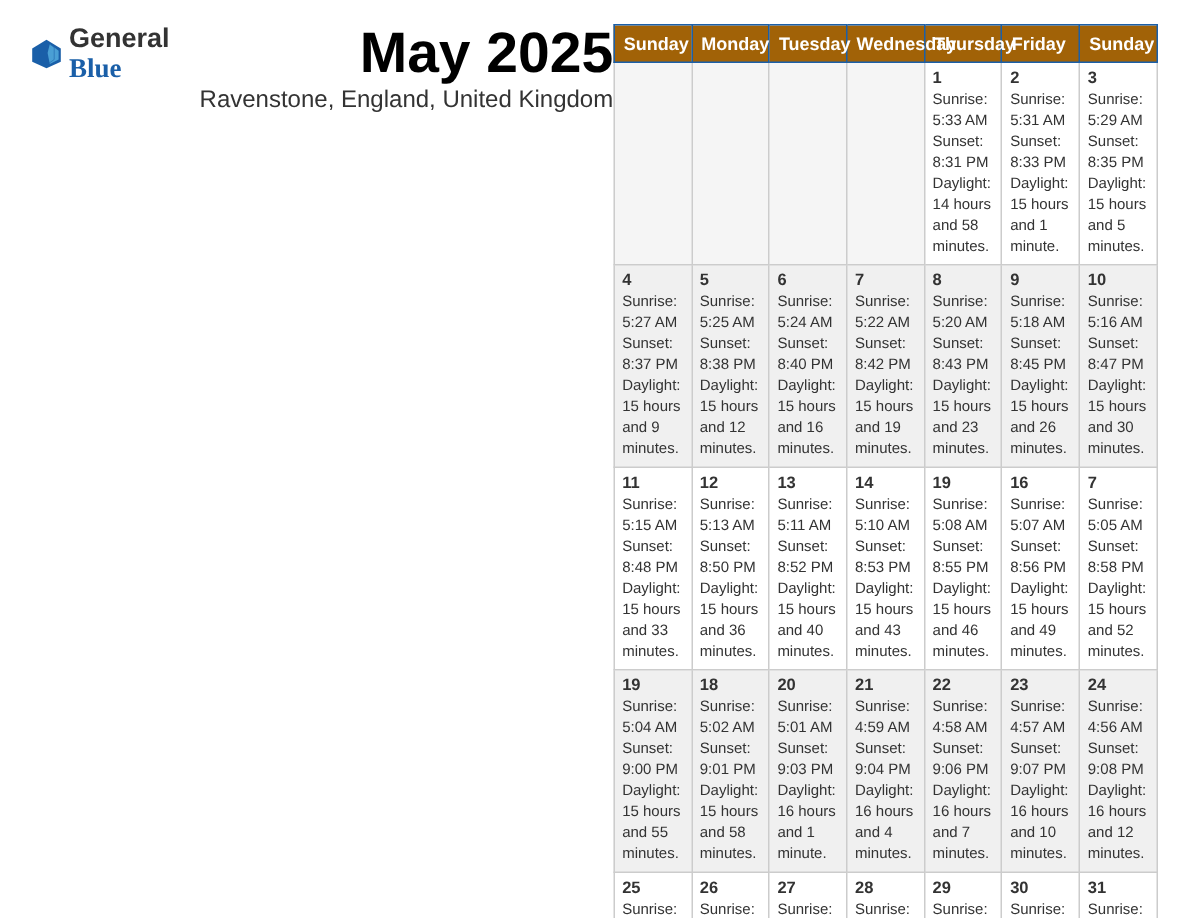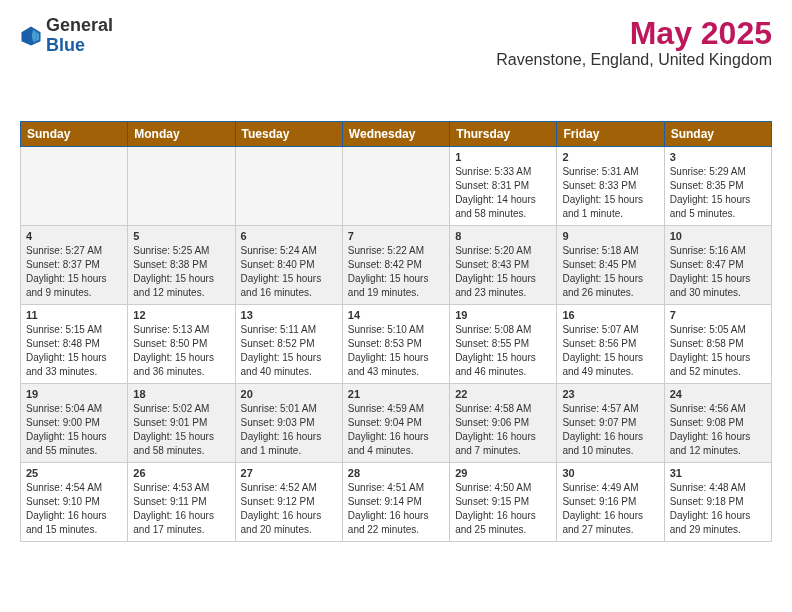--- a/index.html
+++ b/index.html
@@ -8,52 +8,51 @@
       background: #fff;
       width: 792px;
       height: 612px;
       overflow: hidden;
     }
     .page {
       width: 792px;
       height: 440px;
       padding: 16px 20px 12px 20px;
       display: flex;
-      flex-direction: column;
-      gap: 44px;
+      flex-direction: row;
     }
     .header {
       display: flex;
       justify-content: space-between;
       align-items: flex-start;
       margin-bottom: 8px;
     }
     .logo {
       display: flex;
       align-items: center;
       gap: 4px;
     }
     .logo-text {
       font-size: 18px;
       font-weight: bold;
       line-height: 1.1;
     }
     .logo-general { color: #333; }
-    .logo-blue { color: #1a5fa8; }
+    .logo-blue { color: #1a5fa8; font-family: Liberation Serif, serif; }
     .logo-icon {
       width: 22px;
       height: 22px;
     }
     .title-block {
       text-align: right;
     }
     .title-block h1 {
-      font-size: 32px;
+      font-size: 38px;
       font-weight: bold;
-      color: #be185d;
+      color: #000000;
       line-height: 1.1;
     }
     .title-block h2 {
       font-size: 16px;
       font-weight: normal;
       color: #333;
       margin-left: 20px;
     }
     .calendar {
       flex: 1;

